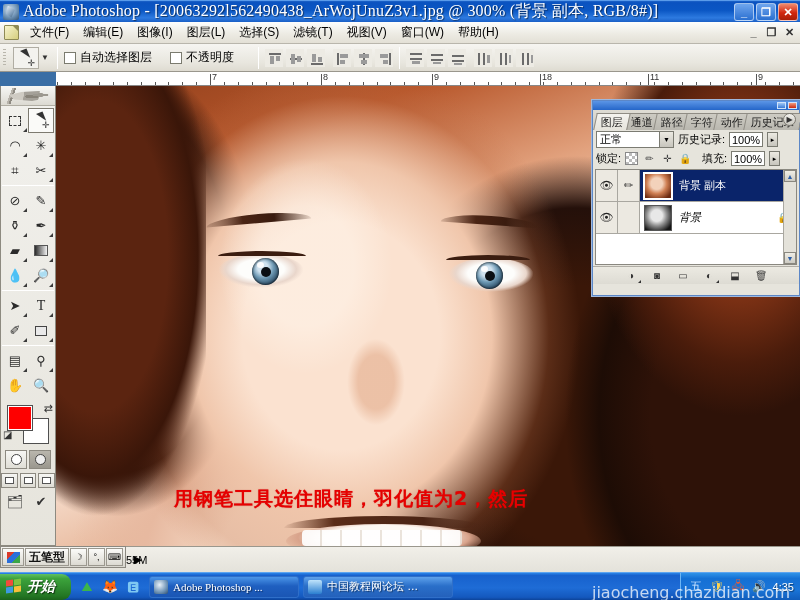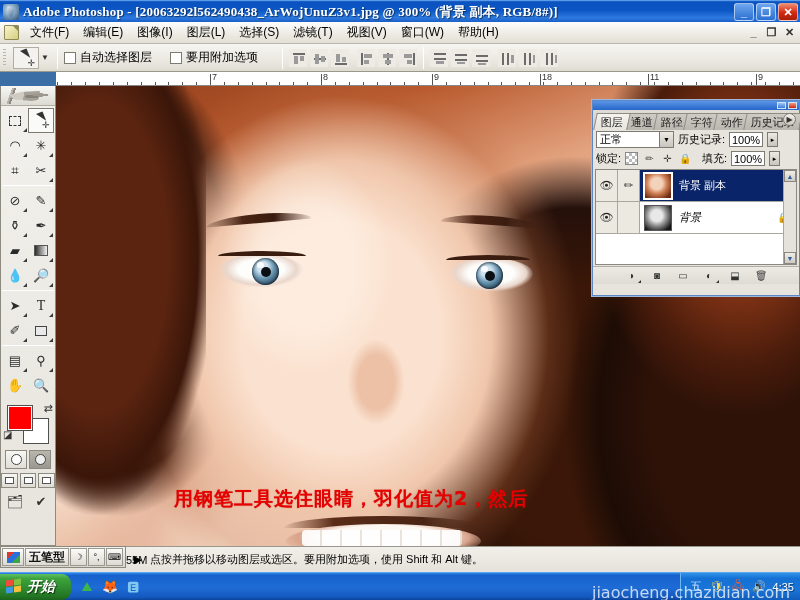--- a/index.html
+++ b/index.html
@@ -23,21 +23,21 @@
     width:16px;height:16px;margin-left:3px;margin-right:4px;
     background: radial-gradient(circle at 40% 35%, #cfe0ef 0%, #6f93b5 55%, #2e4e6e 100%);
     border-radius:2px; position:relative; flex:none;
   }
   #titlebar .ps-icon::after{
     content:""; position:absolute; left:3px; top:2px; width:9px; height:12px;
     background: linear-gradient(140deg,#eaf2fa,#7d9cbb 60%,#3a5a7a);
     clip-path: polygon(20% 0,100% 35%,60% 100%,0 70%);
   }
   #titlebar .ttl {
-    color:#fff; font-size:13px; font-weight:bold; white-space:nowrap;
+    color:#fff; font-size:16px; font-weight:normal; white-space:nowrap;
     text-shadow:1px 1px 1px rgba(0,0,0,.55);
     letter-spacing:.2px;
     font-family:"Liberation Serif", serif;
   }
   .wbtns { position:absolute; right:2px; top:2px; display:flex; gap:2px; }
   .wbtn {
     width:20px;height:18px;border-radius:3px;
     display:flex;align-items:center;justify-content:center;
     color:#fff;font-size:11px;font-weight:bold;
     border:1px solid rgba(255,255,255,.55);
@@ -418,21 +418,21 @@
   </div>
   <div class="dropdn">▼</div>
   <div class="vsep"></div>
 
   <div class="chk-wrap">
     <div class="chkbox"></div>
     <div class="optlabel">自动选择图层</div>
   </div>
   <div class="chk-wrap">
     <div class="chkbox"></div>
-    <div class="optlabel">要用附加选项</div>
+    <div class="optlabel">不透明度</div>
   </div>
 
   <div class="vsep"></div>
   <div class="align-grp">
     <div class="align-btn">
       <i style="left:3px;top:3px;width:12px;height:2px;"></i>
         <i style="left:4px;top:6px;width:4px;height:8px;background:#9a9a9a;"></i>
         <i style="left:10px;top:6px;width:4px;height:5px;background:#9a9a9a;"></i>
     </div>
     <div class="align-btn">
@@ -808,21 +808,20 @@
     <div class="lpb">▭</div>
     <div class="lpb">◐<span class="tri"></span></div>
     <div class="lpb">⬓</div>
     <div class="lpb">🗑</div>
   </div>
 </div>
 
 <div id="statusbar">
   <div id="sb-size">55M</div>
   <div id="sb-arrow">▶</div>
-  <div id="sb-hint">点按并拖移以移动图层或选区。要用附加选项，使用 Shift 和 Alt 键。</div>
 </div>
 
 <div id="imebar">
   <div class="ime-ico">
     <span style="display:block;width:13px;height:11px;background:linear-gradient(135deg,#d93a2b 0 33%,#2b6fd9 33% 66%,#3ba648 66%);"></span>
   </div>
   <div class="ime-name">五笔型</div>
   <div class="ime-sm">☽</div>
   <div class="ime-sm">°,</div>
   <div class="ime-sm">⌨</div>
@@ -836,20 +835,28 @@
         <i></i>
         <i></i>
       </span>
     <span>开始</span>
   </div>
   <div id="quicklaunch">
     <div class="ql" style="color:#3cb54a;">⛰</div>
     <div class="ql" style="color:#e8a22c;">🦊</div>
     <div class="ql" style="color:#7ec8f2;">🅴</div>
   </div>
+  <div class="tb-task">
+    <span class="tb-ico" style="background:radial-gradient(circle at 40% 35%,#e9f2fa,#6f93b5 60%,#2e4e6e);"></span>
+    <span>Adobe Photoshop ...</span>
+  </div>
+  <div class="tb-task alt">
+    <span class="tb-ico" style="background:linear-gradient(180deg,#bfe3fb,#2b7fd0);"></span>
+    <span>中国教程网论坛 ...</span>
+  </div>
   <div id="tray">
     <div class="tray-ico" style="color:#cfe6ff;">五</div>
     <div class="tray-ico" style="color:#ffd34d;">🛡</div>
     <div class="tray-ico" style="color:#e05c3c;">🖧</div>
     <div class="tray-ico" style="color:#8fd86a;">🔊</div>
     <div id="clock">4:35</div>
   </div>
 </div>
 
 <div id="watermark">

